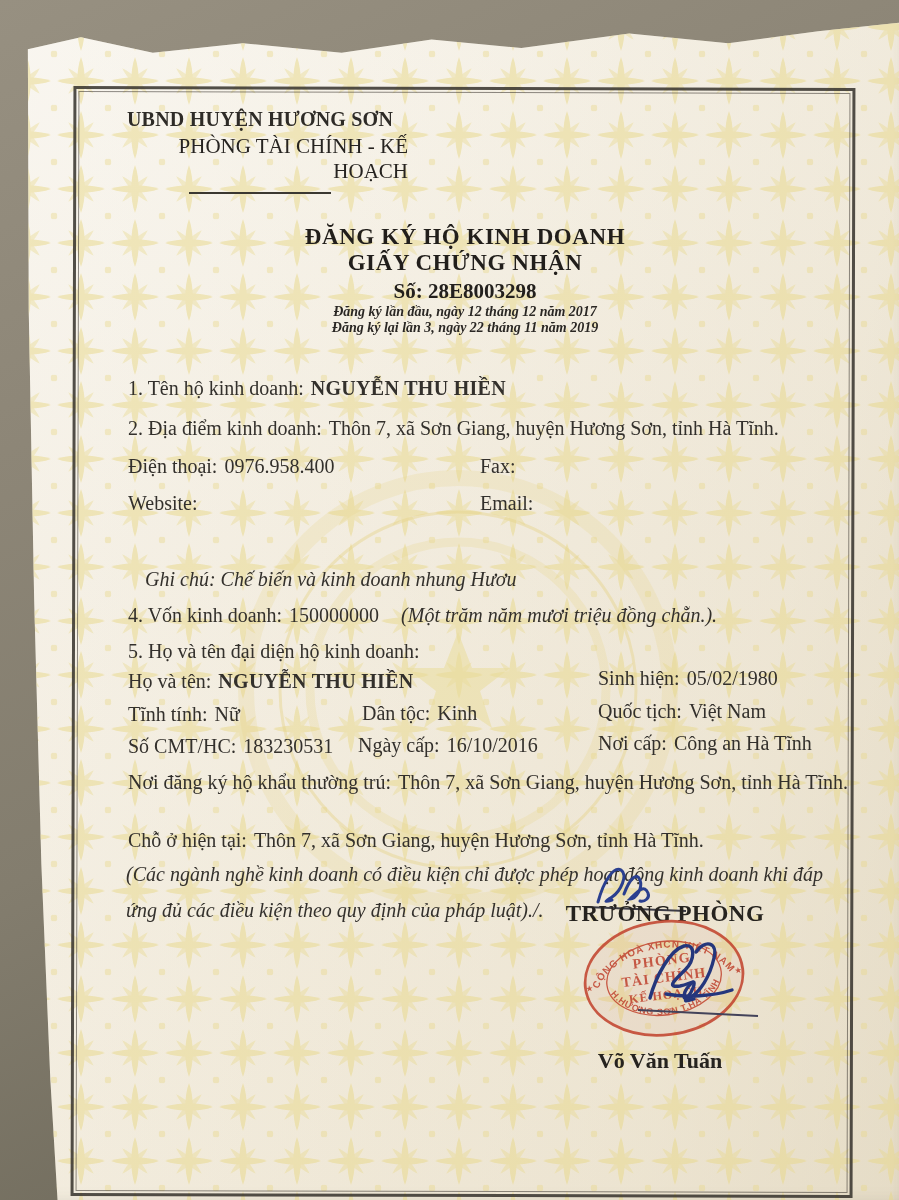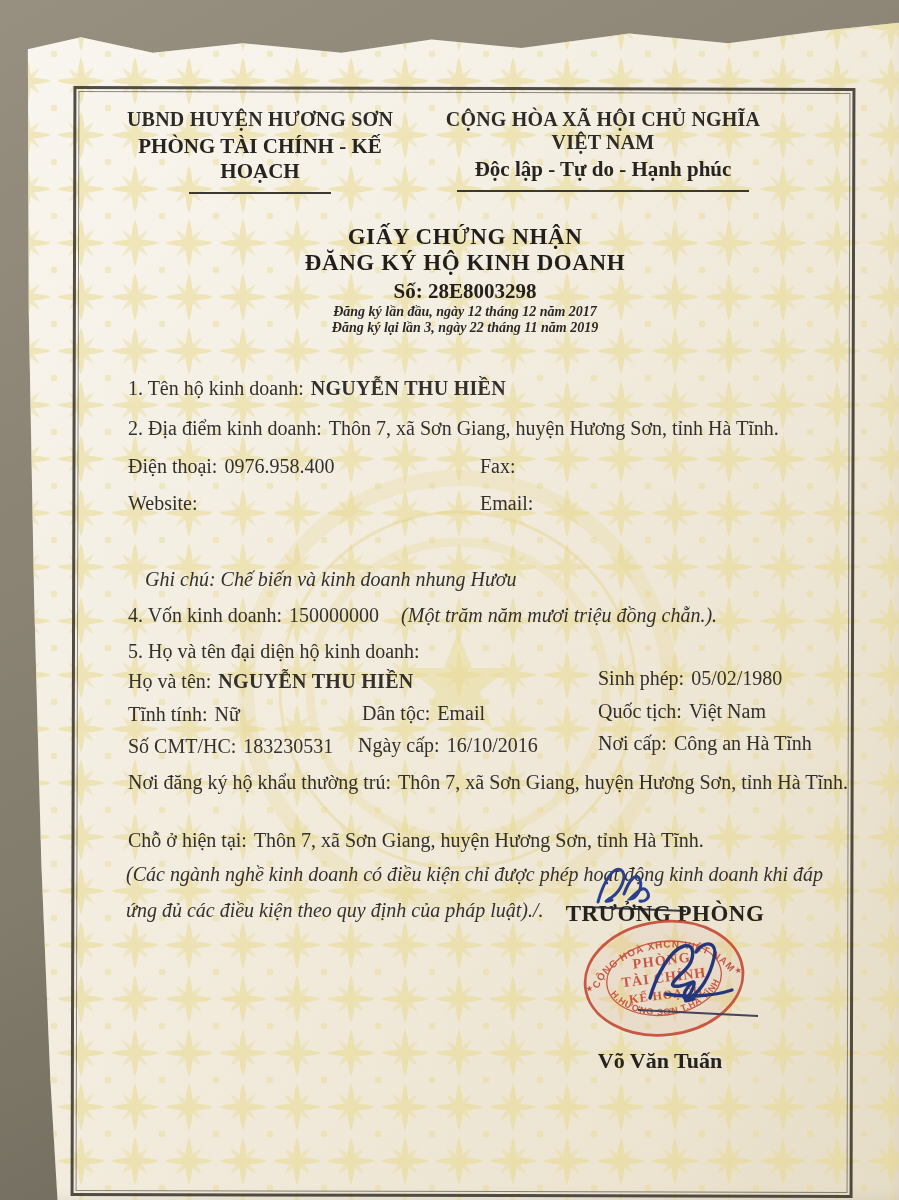--- a/index.html
+++ b/index.html
@@ -33,21 +33,21 @@
   }
   
   .abs{position:absolute;}
   .txt{color:#33302c;font-size:20px;line-height:1.25;}
   .lbl{margin-right:7px;}
   .val{}
   .it{font-style:italic;margin-left:17px;}
   .center{text-align:center;}
   
   .hdr-line1{font-size:20px;font-weight:bold;color:#2e2b27;letter-spacing:.2px;}
-  .hdr-line2{font-size:21px;font-weight:bold;color:#262320;margin-top:3px;}
+  .hdr-line2{font-size:21px;font-weight:normal;color:#262320;margin-top:3px;text-align:right;}
   .hdr-rule{height:2px;background:#3b3831;margin:8px auto 0;}
   
   .title-l{font-size:23px;font-weight:bold;color:#211e1b;letter-spacing:.6px;line-height:1.12;}
   .title-num{font-size:21px;font-weight:bold;color:#23201d;margin-top:3px;}
   .title-reg{font-size:14px;font-weight:bold;font-style:italic;color:#2a2724;margin-top:0;}
   .strongname{font-weight:bold;font-size:20px;letter-spacing:.3px;}
   .sign-title{font-size:23px;font-weight:bold;color:#26231f;letter-spacing:.5px;}
   .sign-name{font-size:22px;font-weight:bold;color:#26231f;}
   .legal{font-style:italic;color:#34312d;font-size:20px;line-height:36px;}
 </style>
@@ -86,29 +86,24 @@
     </svg>
 
     <div class="frame"></div>
 
     <div class="abs center" style="left:112px;top:108px;width:296px;">
       <div class="hdr-line1">UBND HUYỆN HƯƠNG SƠN</div>
       <div class="hdr-line2">PHÒNG TÀI CHÍNH - KẾ HOẠCH</div>
       <div class="hdr-rule" style="width:142px;"></div>
     </div>
 
-    <div class="abs center" style="left:420px;top:108px;width:366px;">
-      <div class="hdr-line1">CỘNG HÒA XÃ HỘI CHỦ NGHĨA VIỆT NAM</div>
-      <div class="hdr-line2">Độc lập - Tự do - Hạnh phúc</div>
-      <div class="hdr-rule" style="width:292px;"></div>
-    </div>
 
     <div class="abs center" style="left:90px;top:224px;width:750px;">
+      <div class="title-l">ĐĂNG KÝ HỘ KINH DOANH</div>
       <div class="title-l">GIẤY CHỨNG NHẬN</div>
-      <div class="title-l">ĐĂNG KÝ HỘ KINH DOANH</div>
       <div class="title-num">Số: 28E8003298</div>
       <div class="title-reg">Đăng ký lần đầu, ngày 12 tháng 12 năm 2017</div>
       <div class="title-reg">Đăng ký lại lần 3, ngày 22 tháng 11 năm 2019</div>
     </div>
 
     <div class="abs txt" style="left:128px;top:376px;">
       <span class="lbl">1. Tên hộ kinh doanh:</span><span class="strongname">NGUYỄN THU HIỀN</span>
     </div>
 
     <div class="abs txt" style="left:128px;top:416px;">
@@ -135,28 +130,28 @@
       <span class="lbl">4. Vốn kinh doanh:</span><span class="val">150000000</span>
       <span class="it">(Một trăm năm mươi triệu đồng chẵn.).</span>
     </div>
 
     <div class="abs txt" style="left:128px;top:639px;">5. Họ và tên đại diện hộ kinh doanh:</div>
 
     <div class="abs txt" style="left:128px;top:669px;">
       <span class="lbl">Họ và tên:</span><span class="strongname">NGUYỄN THU HIỀN</span>
     </div>
     <div class="abs txt" style="left:598px;top:666px;">
-      <span class="lbl">Sinh phép:</span><span class="val">05/02/1980</span>
+      <span class="lbl">Sinh hiện:</span><span class="val">05/02/1980</span>
     </div>
 
     <div class="abs txt" style="left:128px;top:702px;">
       <span class="lbl">Tĩnh tính:</span><span class="val">Nữ</span>
     </div>
     <div class="abs txt" style="left:362px;top:701px;">
-      <span class="lbl">Dân tộc:</span><span class="val">Email</span>
+      <span class="lbl">Dân tộc:</span><span class="val">Kinh</span>
     </div>
     <div class="abs txt" style="left:598px;top:699px;">
       <span class="lbl">Quốc tịch:</span><span class="val">Việt Nam</span>
     </div>
 
     <div class="abs txt" style="left:128px;top:734px;">
       <span class="lbl">Số CMT/HC:</span><span class="val">183230531</span>
     </div>
     <div class="abs txt" style="left:358px;top:733px;">
       <span class="lbl">Ngày cấp:</span><span class="val">16/10/2016</span>

